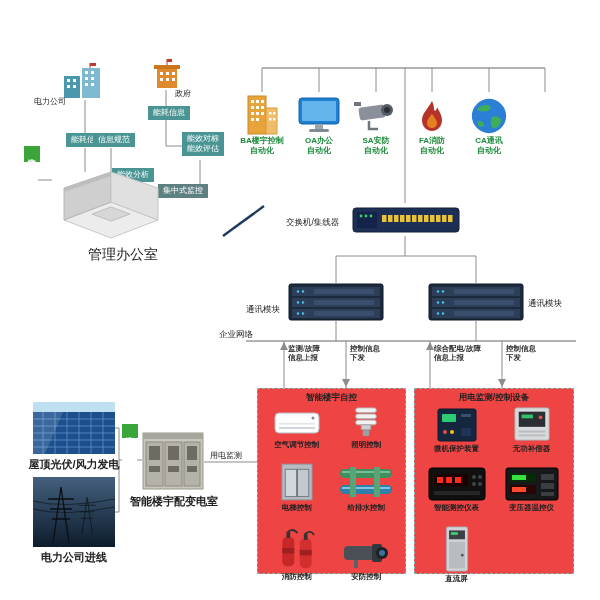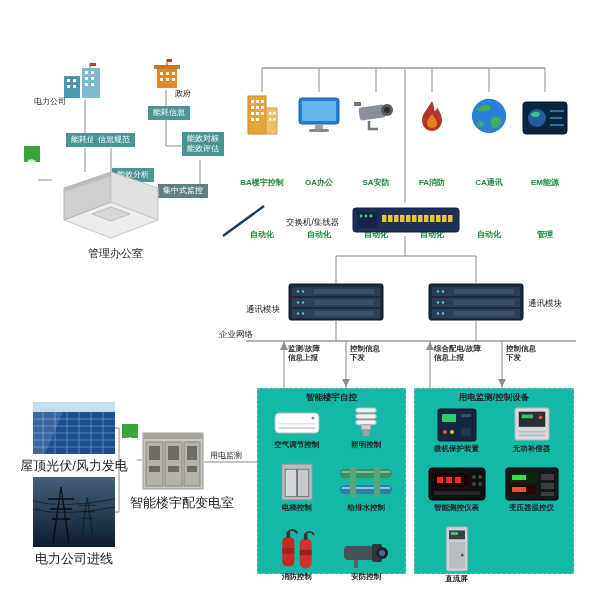--- a/index.html
+++ b/index.html
@@ -18,31 +18,31 @@
   .lbl-teal{background:var(--teal-box);color:#fff;font-size:8px;line-height:1.25;
     padding:2px 5px;text-align:center;white-space:nowrap;}
   .lbl-dark{background:var(--dark-box);color:#fff;font-size:8px;line-height:1.25;
     padding:2px 5px;text-align:center;white-space:nowrap;}
   .lbl-green-v{background:var(--green-box);color:#fff;font-size:8.5px;padding:5px 2px;
     writing-mode:vertical-rl;text-orientation:upright;letter-spacing:1px;text-align:center;}
   .txt{font-size:8px;color:#333;white-space:nowrap;}
   .txt-b{font-weight:normal;color:#222;}
   .sys{width:58px;display:flex;flex-direction:column;align-items:center;}
   .sys-icn{height:46px;display:flex;align-items:flex-end;justify-content:center;}
-  .sys-label{font-size:8px;font-weight:bold;color:var(--system-text);line-height:1.25;text-align:center;white-space:nowrap;margin-top:42px;}
+  .sys-label{font-size:8px;font-weight:bold;color:var(--system-text);line-height:1.25;text-align:center;white-space:nowrap;}
   .flow{font-size:7.5px;font-weight:bold;color:#333;line-height:1.25;white-space:nowrap;font-family:Liberation Serif, serif;}
-  .dashed-box{border:1.5px dashed var(--dashed-border);background:#14b8a6;}
+  .dashed-box{border:1.5px dashed var(--dashed-border);background:#ef4444;}
   .box-title{position:absolute;top:3px;left:0;right:0;text-align:center;
     font-size:8.5px;font-weight:bold;color:#222;}
   .dev-grid{position:absolute;left:4px;right:4px;top:17px;bottom:3px;display:grid;
     grid-template-columns:1fr 1fr;grid-template-rows:repeat(3,1fr);}
   .dev{display:flex;flex-direction:column;align-items:center;justify-content:flex-end;gap:2px;padding-bottom:13px;}
   .dev-label{font-size:7.5px;font-weight:bold;color:#222;white-space:nowrap;}
   .photo{display:block;}
-  .caption{font-size:13px;font-weight:400;color:#222;text-align:center;white-space:nowrap;}
+  .caption{font-size:11px;font-weight:700;color:#222;text-align:center;white-space:nowrap;}
 </style>
 </head>
 <body>
 
 <div class="canvas">
 
   <svg class="wires" viewBox="0 0 600 600">
 
     <path class="wire-b" d="M262,68 H545"></path>
     <path class="wire" d="M262,68 V92 M319,68 V92 M376,68 V92 M432,68 V92 M489,68 V92 M545,68 V92"></path>
@@ -115,21 +115,21 @@
   <div class="abs lbl-teal" style="left:112px;top:168px">能效分析</div>
   <div class="abs lbl-dark" style="left:158px;top:184px">集中式监控</div>
 
   <svg class="abs" style="left:52px;top:170px" width="118" height="74" viewBox="0 0 118 74">
     <polygon points="12,50 59,32 106,50 59,68" fill="#ececec" stroke="#c8c8c8"></polygon>
     <polygon points="12,18 59,2 59,32 12,50" fill="#cfcfcf" stroke="#b5b5b5"></polygon>
     <polygon points="59,2 106,18 106,50 59,32" fill="#e0e0e0" stroke="#c5c5c5"></polygon>
     <polygon points="12,18 59,2 59,6 12,22" fill="#bdbdbd"></polygon>
     <polygon points="40,44 59,37 78,44 59,51" fill="#d7d7d7" stroke="#bfbfbf"></polygon>
   </svg>
-  <div class="abs txt txt-b" style="left:88px;top:246px;font-size:11px">管理办公室</div>
+  <div class="abs txt txt-b" style="left:88px;top:246px;font-size:14px">管理办公室</div>
 
   <div class="abs sys" style="left:233px;top:90px">
     <div class="sys-icn">
       <svg width="36" height="44" viewBox="0 0 36 44">
         <rect x="4" y="4" width="18" height="38" fill="#e8a43a" stroke="#c9862a"></rect>
         <rect x="22" y="16" width="11" height="26" fill="#f0bd6a" stroke="#d79c44"></rect>
         <g fill="#fff">
           <rect x="7" y="8" width="3" height="3"></rect>
             <rect x="12" y="8" width="3" height="3"></rect>
             <rect x="17" y="8" width="3" height="3"></rect>
@@ -196,36 +196,20 @@
         <circle cx="21" cy="21" r="18" fill="#2b7fd4"></circle>
         <path d="M8,14 q6,-6 14,-4 q2,4 -3,6 q-8,1 -11,-2z" fill="#3fae5a"></path>
         <path d="M24,22 q8,-2 10,4 q-2,8 -9,8 q-4,-5 -1,-12z" fill="#3fae5a"></path>
         <path d="M10,26 q5,0 6,5 q-4,3 -7,-1z" fill="#3fae5a"></path>
       </svg>
     </div>
     <div class="sys-label">CA通讯</div>
     <div class="sys-label">自动化</div>
   </div>
 
-  <div class="abs sys" style="left:516px;top:90px">
-    <div class="sys-icn">
-      <svg width="46" height="36" viewBox="0 0 46 34">
-        <rect x="1" y="1" width="44" height="32" rx="3" fill="#0b2440" stroke="#071830"></rect>
-        <circle cx="15" cy="17" r="9" fill="#1d5f9e"></circle>
-        <path d="M9,13 q5,-4 9,-1 q0,4 -5,4 q-4,0 -4,-3z" fill="#3fc08a"></path>
-        <g stroke="#4fc3f7" stroke-width="1">
-          <line x1="28" y1="10" x2="42" y2="10"></line>
-            <line x1="28" y1="17" x2="40" y2="17"></line>
-            <line x1="28" y1="24" x2="42" y2="24"></line>
-        </g>
-      </svg>
-    </div>
-    <div class="sys-label">EM能源</div>
-    <div class="sys-label">管理</div>
-  </div>
 
   <div class="abs txt txt-b" style="left:286px;top:217px;font-size:8.5px">交换机/集线器</div>
   <svg class="abs" style="left:352px;top:204px" width="108" height="32" viewBox="0 0 108 32">
     <rect x="1" y="4" width="106" height="24" rx="3" fill="#1d2f55" stroke="#111f3a"></rect>
     <rect x="5" y="8" width="20" height="16" fill="#14234a"></rect>
     <g fill="#37d06a">
         <circle cx="9" cy="12" r="1.4"></circle>
         <circle cx="14" cy="12" r="1.4"></circle>
         <circle cx="19" cy="12" r="1.4"></circle>
       </g>

